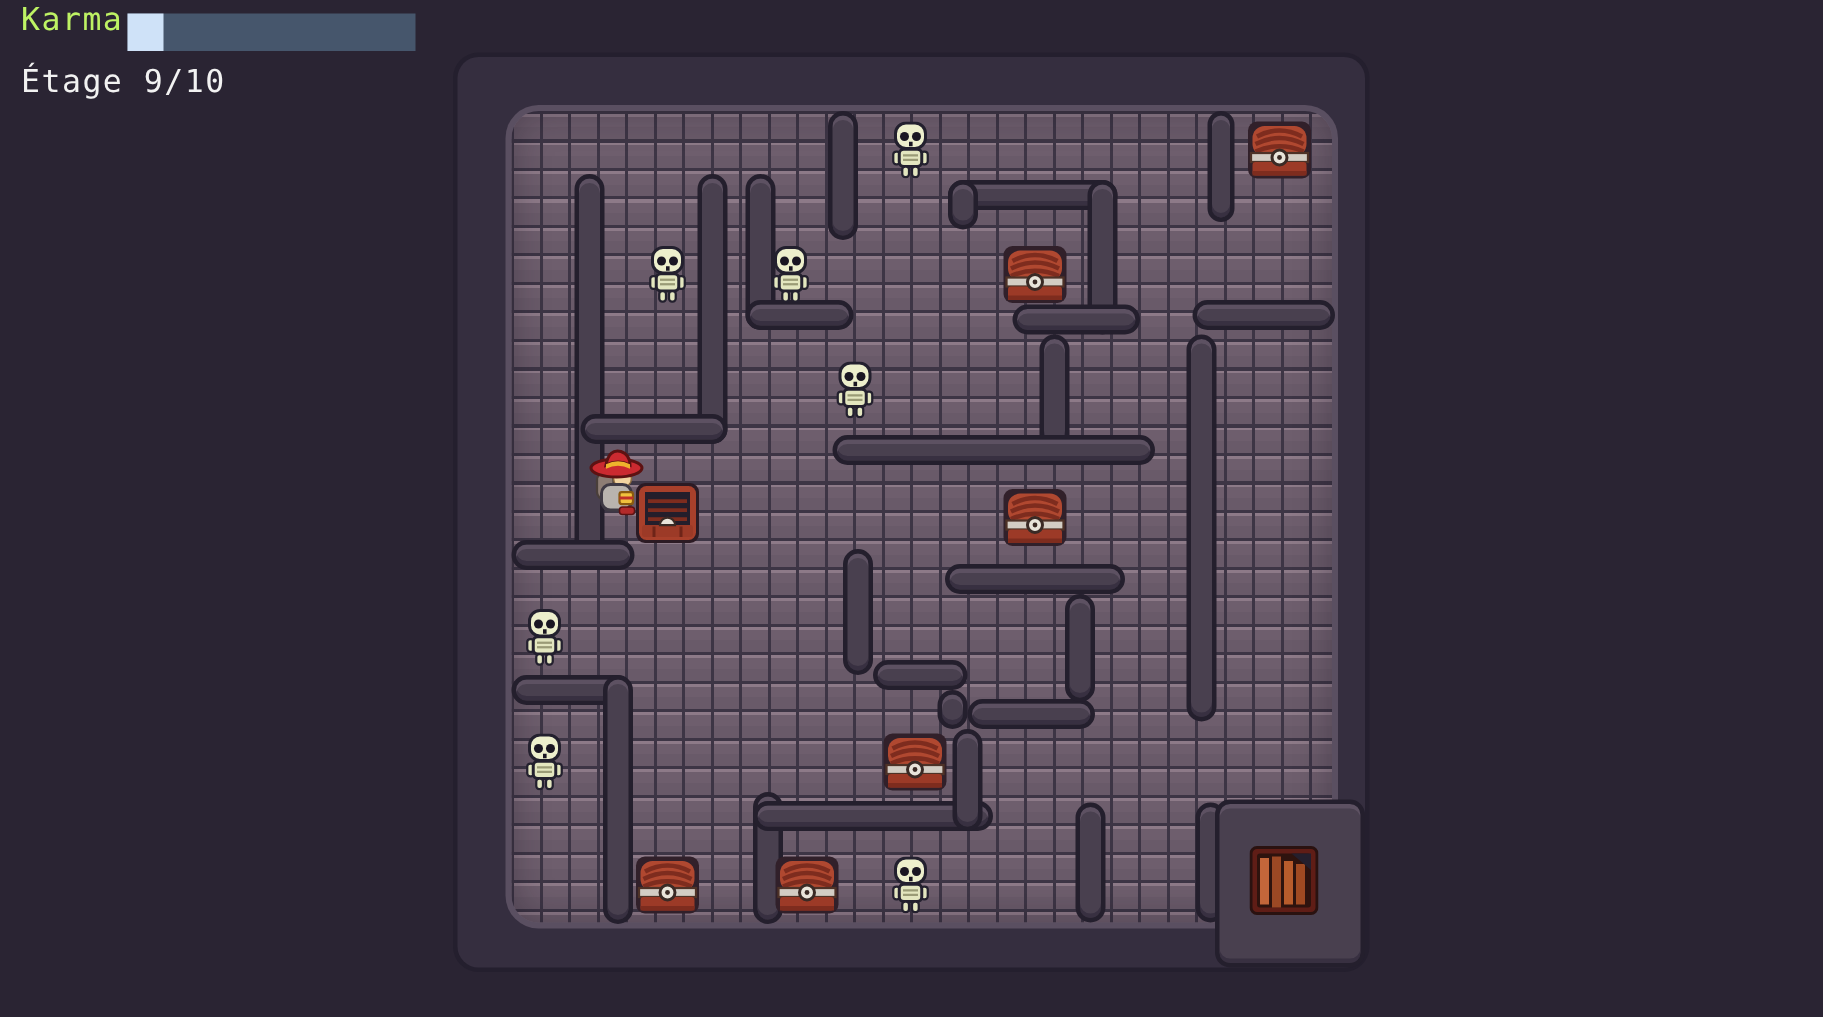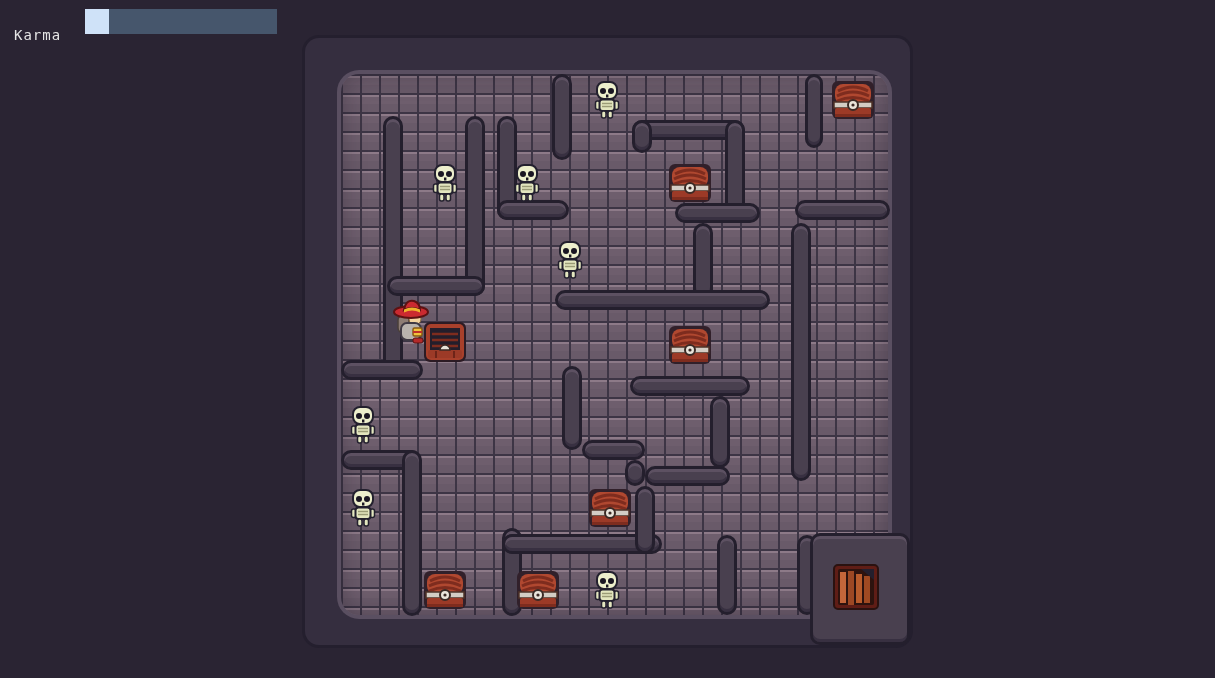--- a/index.html
+++ b/index.html
@@ -4,22 +4,22 @@
 <style>
   html,body{margin:0;padding:0;}
   body{
     width:1215px;height:678px;position:relative;overflow:hidden;
     background:#2a2433;
     font-family:"DejaVu Sans Mono","Liberation Mono",monospace;
   }
   
   .hud{position:absolute;left:0;top:0;width:300px;height:80px;}
   .hud-label{
-    position:absolute;left:14px;top:22px;height:26px;line-height:26px;
-    color:#e5e5e5;font-size:14px;letter-spacing:1px;
+    position:absolute;left:14px;top:0;height:26px;line-height:26px;
+    color:#bef264;font-size:21px;letter-spacing:1px;
   }
   .karma-bar{
     position:absolute;left:85px;top:9px;width:192px;height:25px;
     background:#46566c;
   }
   .karma-fill{
     position:absolute;left:0;top:0;height:100%;width:12%;
     background:#cfe2f8;
   }
   .floor-label{
@@ -53,20 +53,21 @@
   .entity svg{display:block;}
 </style>
 </head>
 <body>
 
 <div class="hud">
   <div class="hud-label">Karma</div>
   <div class="karma-bar">
     <div class="karma-fill" style="width: 12.5%;"></div>
   </div>
+  <div class="floor-label">Étage 9/10</div>
 </div>
 
 <div class="map" id="map">
   <div class="floor"></div>
 <div class="wall" style="left: 78px; top: 78px; width: 20px; height: 264px;"></div>
     <div class="wall" style="left: 160px; top: 78px; width: 20px; height: 180px;"></div>
     <div class="wall" style="left: 82px; top: 238px; width: 98px; height: 20px;"></div>
     <div class="wall" style="left: 36px; top: 322px; width: 82px; height: 20px;"></div>
     <div class="wall" style="left: 192px; top: 78px; width: 20px; height: 104px;"></div>
     <div class="wall" style="left: 192px; top: 162px; width: 72px; height: 20px;"></div>

